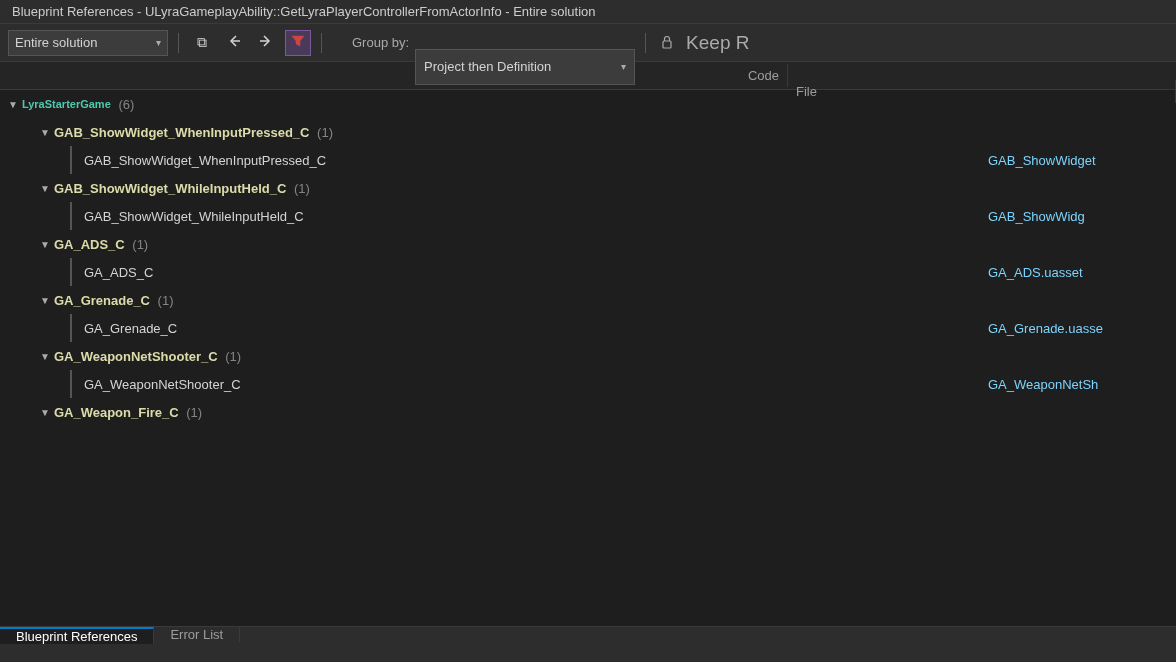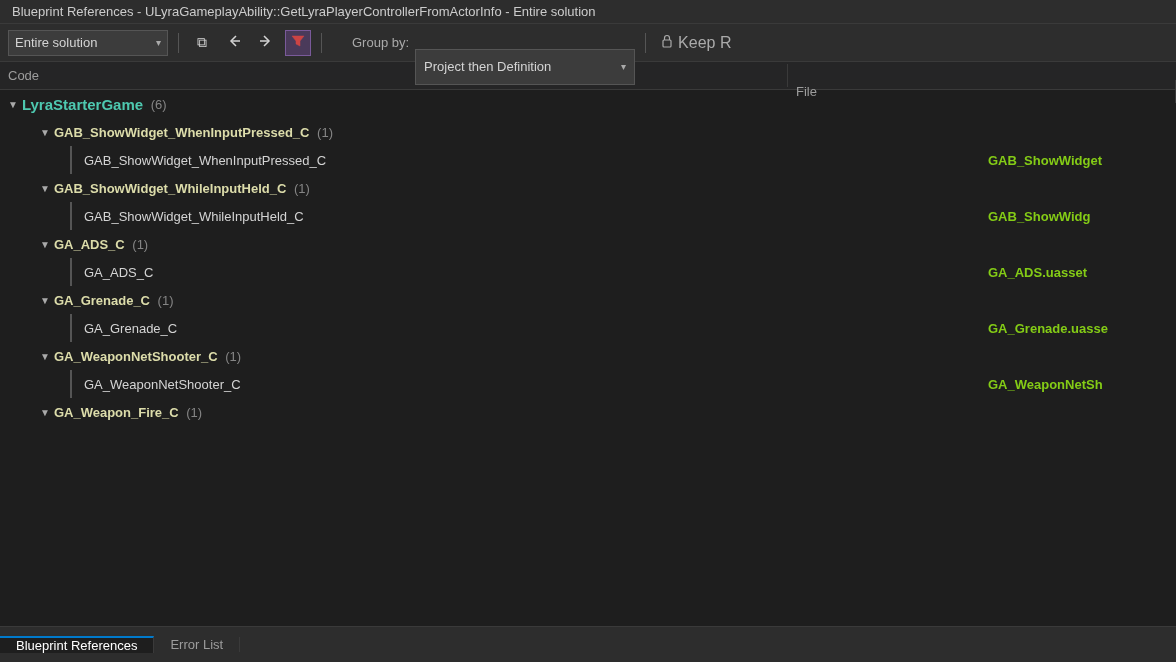--- a/index.html
+++ b/index.html
@@ -100,42 +100,42 @@
     }
     .group-dropdown .arrow {
       margin-left: auto;
       font-size: 10px;
       color: #aaa;
     }
 
     .keep-r-btn {
       display: flex;
       align-items: center;
-      gap: 4px;
+      gap: 12px;
       color: #aaa;
-      font-size: 16px;
+      font-size: 19px;
       cursor: pointer;
       padding: 2px 4px;
     }
 
     
     #col-headers {
       background: #252526;
       border-bottom: 1px solid #3a3a3a;
       display: flex;
       height: 28px;
       align-items: center;
     }
     .col-header {
       color: #9d9d9d;
       font-size: 13px;
       padding: 4px 8px;
       border-right: 1px solid #3a3a3a;
     }
-    .col-code { width: 788px; }
+    .col-code { width: 788px; text-align: right; }
     .col-file { flex: 1; margin-top: 31px; }
 
     
     #tree-content {
       background: #1e1e1e;
       overflow-y: auto;
       height: calc(662px - 38px - 38px - 28px - 36px);
     }
 
     .tree-item {
@@ -149,42 +149,41 @@
     .tree-item-code {
       width: 980px;
       display: flex;
       align-items: center;
       padding-left: 8px;
       white-space: nowrap;
       overflow: hidden;
     }
     .tree-item-file {
       flex: 1;
-      color: #84cc16;
+      color: #7dd3fc;
       white-space: nowrap;
       overflow: hidden;
       text-overflow: ellipsis;
       padding-left: 8px;
-      font-weight: bold;
     }
 
     .indent1 { padding-left: 8px; }
     .indent2 { padding-left: 40px; }
 
     .triangle {
       display: inline-block;
       margin-right: 4px;
       font-size: 10px;
       color: #aaa;
     }
 
     .group-name {
       font-weight: bold;
       color: #4ec9b0;
-      font-size: 15px;
+      font-size: 11px;
     }
 
     .group-count {
       color: #858585;
       margin-left: 4px;
       font-size: 13px;
     }
 
     .sub-group-name {
       font-weight: bold;
@@ -200,21 +199,21 @@
     
     #tab-bar {
       position: absolute;
       bottom: 0;
       left: 0;
       right: 0;
       height: 36px;
       background: #2d2d2d;
       border-top: 1px solid #3a3a3a;
       display: flex;
-      align-items: center;
+      align-items: flex-start;
     }
 
     .tab {
       padding: 0 16px;
       display: flex;
       align-items: center;
       cursor: pointer;
       font-size: 13px;
       color: #9d9d9d;
       border-right: 1px solid #3a3a3a;

